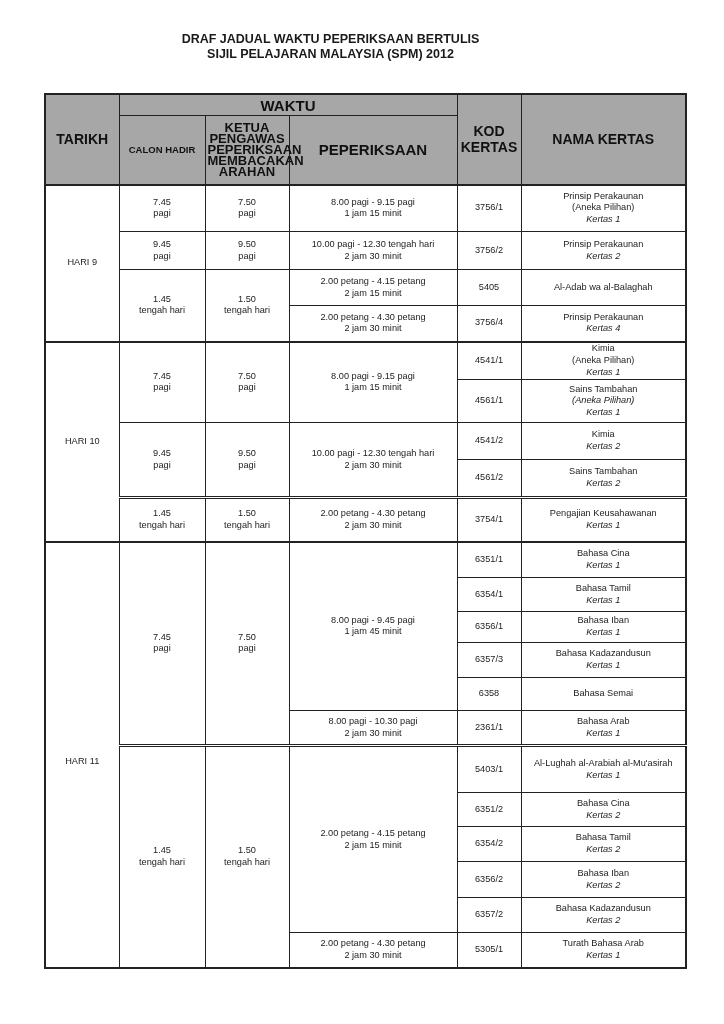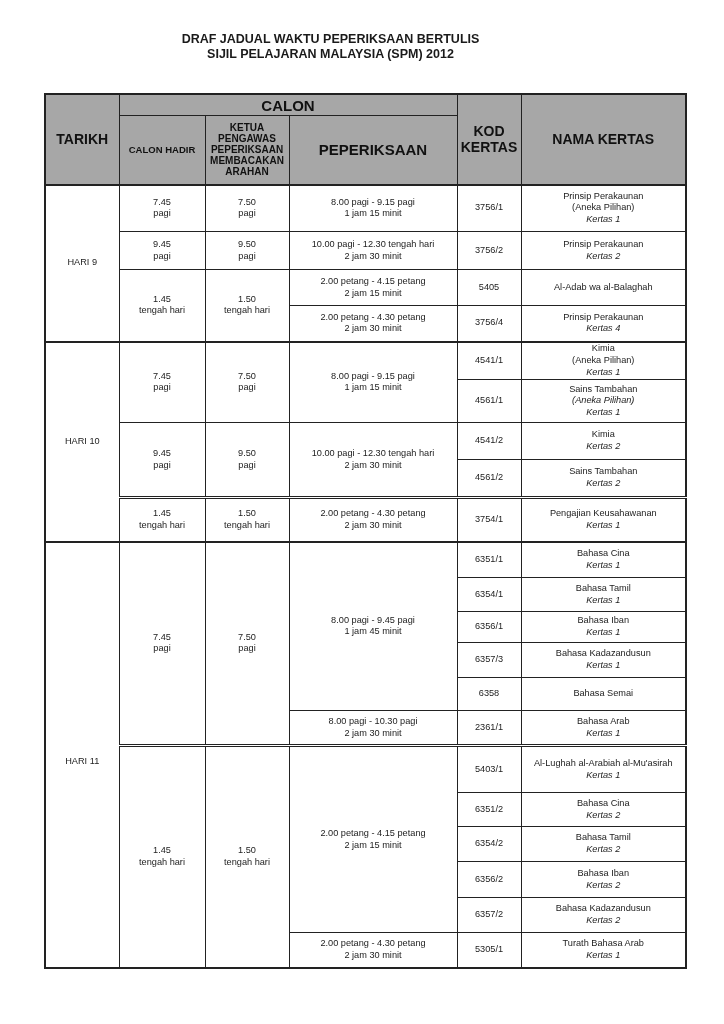--- a/index.html
+++ b/index.html
@@ -9,21 +9,21 @@
            font-weight: bold; font-size: 12.5px; line-height: 15px; }
   table.sched { position: absolute; top: 93px; left: 44px; width: 641px;
                 border-collapse: collapse; table-layout: fixed; }
   table.sched th, table.sched td { border: 1px solid #222; text-align: center;
                 vertical-align: middle; padding: 0 2px; }
   table.sched th { background: #a7a7a7; font-weight: bold; color: #111; }
   table.sched td { font-size: 9.2px; line-height: 11.6px; color: #222; }
   table.sched { border: 2px solid #222; }
   th.big { font-size: 14px; }
   th.waktu { font-size: 15px; height: 20px; }
-  th.small { font-size: 10px; line-height: 11px; }
+  th.small { font-size: 13px; line-height: 11px; }
   th.mid { font-size: 14px; }
   td.day { font-weight: normal; font-size: 10px; }
   tr.thick td { border-top: 2px solid #222; }
   tr.dbl td { border-top: 3px double #222; }
   .it { font-style: italic; display: block; }
   .ln { display: block; }
 </style>
 </head>
 <body>
 
@@ -37,21 +37,21 @@
     <col style="width:74px">
       <col style="width:86px">
       <col style="width:84px">
     <col style="width:168px">
       <col style="width:64px">
       <col style="width:165px">
   </colgroup>
   <thead>
     <tr>
       <th rowspan="2" class="big">TARIKH</th>
-      <th colspan="3" class="waktu">CALON</th>
+      <th colspan="3" class="waktu">WAKTU</th>
       <th rowspan="2" class="mid">
         <span class="ln">KOD</span>
           <span class="ln">KERTAS</span>
       </th>
       <th rowspan="2" class="mid">NAMA KERTAS</th>
     </tr>
     <tr style="height:69px">
       <th class="small" style="font-size:9.5px">CALON HADIR</th>
       <th class="small">
         <span class="ln">KETUA</span>

